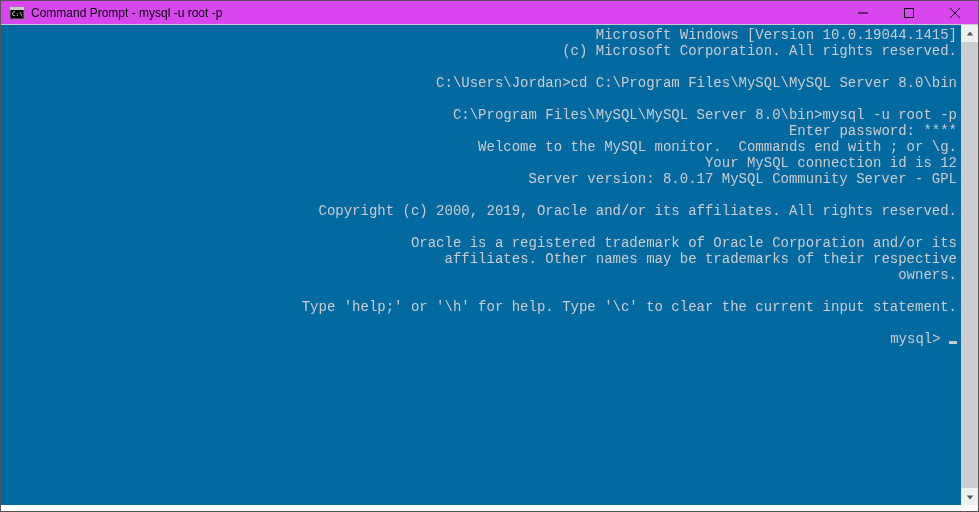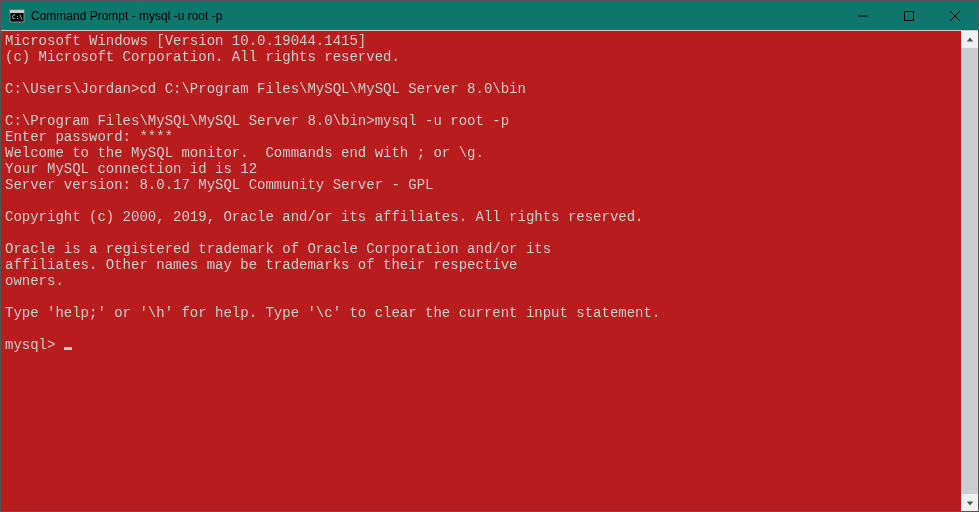--- a/index.html
+++ b/index.html
@@ -9,22 +9,22 @@
     }
     body {
       width: 979px;
       height: 512px;
       background: #fff;
       font-family: 'Segoe UI', Tahoma, sans-serif;
       overflow: hidden;
       border: 1px solid #555;
     }
     .titlebar {
-      height: 30px;
-      background: #0f766e;
+      height: 24px;
+      background: #d946ef;
       display: flex;
       align-items: center;
       border-bottom: 1px solid #ccc;
     }
     .titlebar-icon {
       width: 16px;
       height: 16px;
       margin: 0 6px 0 8px;
       display: flex;
       align-items: center;
@@ -49,22 +49,23 @@
       font-size: 10px;
       color: #000;
     }
     .win-btn svg {
       width: 10px;
       height: 10px;
     }
     .terminal-area {
       position: relative;
       height: calc(100% - 30px);
-      background: #b91c1c;
+      background: #0369a1;
       display: flex;
+      text-align: right;
     }
     .terminal-content {
       flex: 1;
       padding: 2px 4px;
       font-family: Consolas, 'Courier New', monospace;
       font-size: 14px;
       line-height: 16px;
       color: #ccc;
       white-space: pre;
       overflow: hidden;

